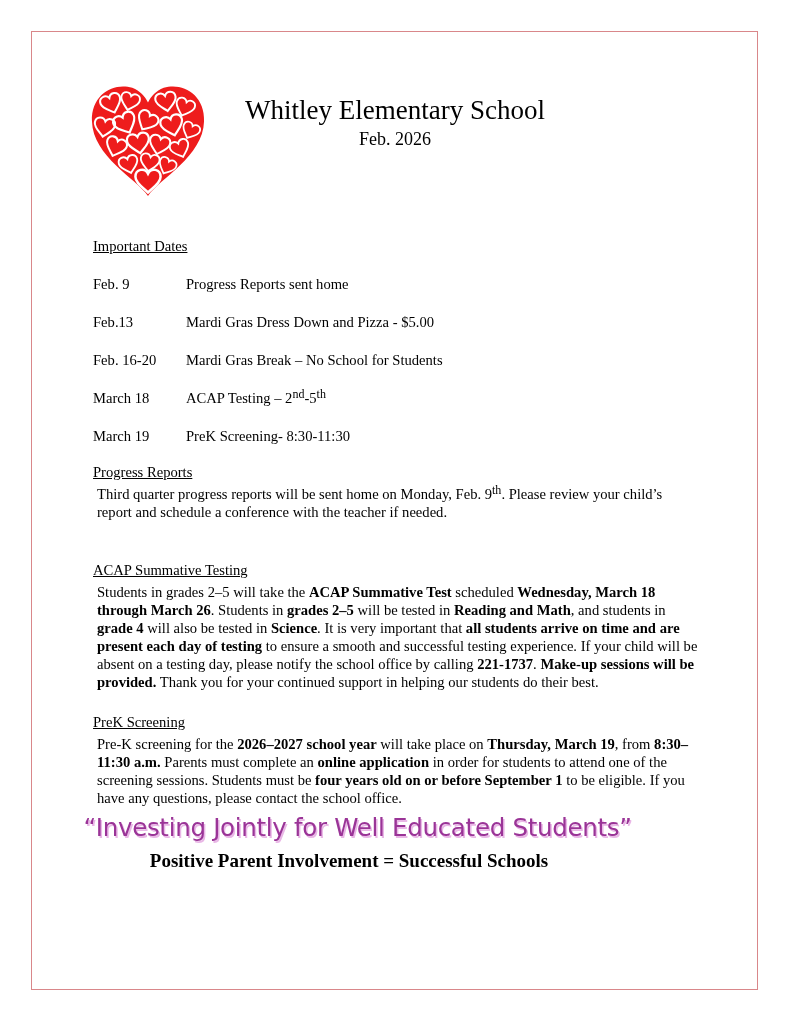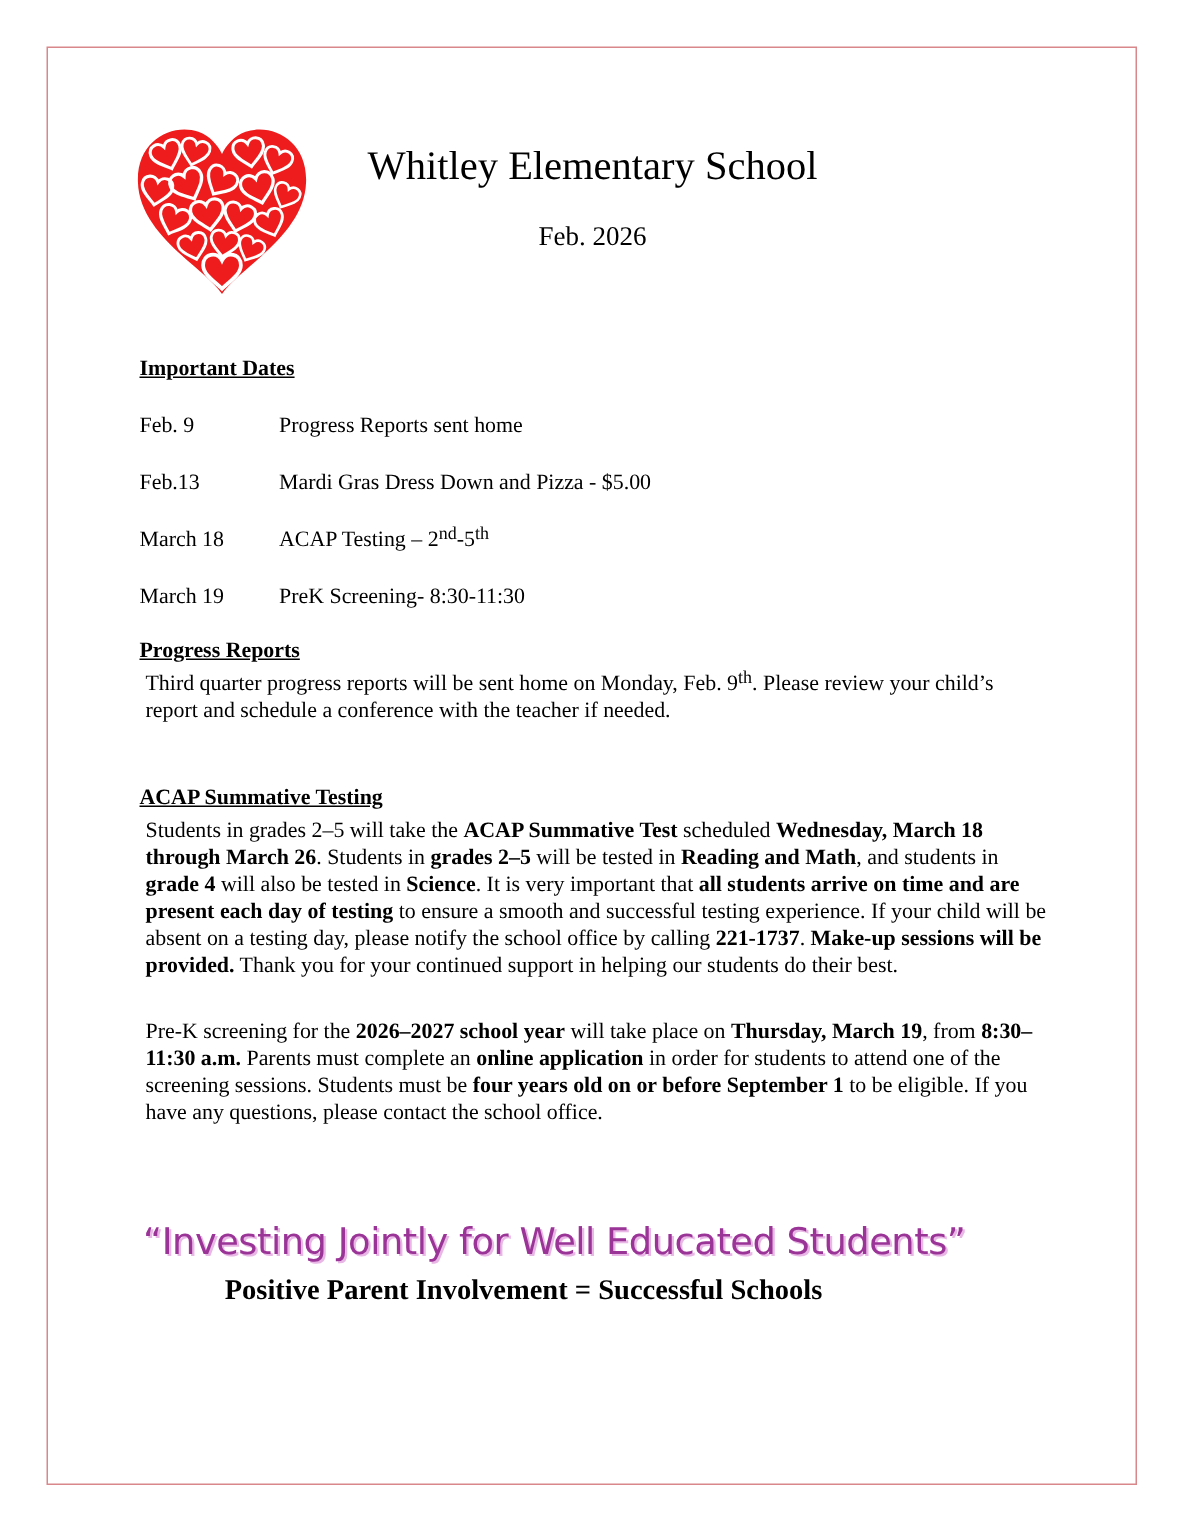--- a/index.html
+++ b/index.html
@@ -4,30 +4,30 @@
 <style>
   html, body { margin: 0; padding: 0; background: #ffffff; }
   body { width: 791px; height: 1024px; position: relative; overflow: hidden;
          font-family: "Liberation Serif", "DejaVu Serif", serif; color: #000; }
   .page-border { position: absolute; left: 31px; top: 31px; width: 727px; height: 959px;
                  border: 1.5px solid #d9878a; box-sizing: border-box; }
   .heart { position: absolute; left: 89px; top: 79px; width: 118px; height: 120px; }
   .title-block { position: absolute; left: 200px; top: 95px; width: 390px; text-align: center; }
   .title-line1 { font-size: 27px; line-height: 31px; }
   .title-line2 { font-size: 27px; line-height: 31px; }
-  .title-date { font-size: 18px; line-height: 26px; margin-top: 18px; }
+  .title-date { font-size: 18px; line-height: 26px; margin-top: 0; }
   .content { position: absolute; left: 93px; top: 237px; width: 610px; font-size: 14.6px; line-height: 18px; }
-  .sec-head { font-weight: bold; text-decoration: underline; }
+  .sec-head { font-weight: normal; text-decoration: underline; }
   .dates-row { display: flex; margin-top: 20px; }
   .dates-row .d { width: 93px; flex: none; }
   .para { margin: 4px; }
   .gap { height: 18px; }
   sup { font-size: 12px; line-height: 0; vertical-align: 5px; }
   b { font-weight: bold; }
-  .slogan { position: absolute; left: 16px; width: 707px; top: 813px; text-align: center;
+  .slogan { position: absolute; left: 4px; width: 707px; top: 813px; text-align: center;
             font-family: "DejaVu Sans", sans-serif; font-size: 24.5px; letter-spacing: -0.3px;
             color: #9a3497; text-shadow: 1.5px 1.5px 0 #e9b7e6; line-height: 30px; }
   .tagline { position: absolute; left: 0; width: 698px; top: 849px; text-align: center;
              font-family: "Liberation Serif", serif; font-weight: bold; font-size: 19px; line-height: 24px; }
 </style>
 </head>
 <body>
 
 <div class="page-border"></div>
 
@@ -70,20 +70,24 @@
     <div class="sec-head">Important Dates</div>
     <div class="dates-row">
       <span class="d">Feb. 9</span>
       <span>Progress Reports sent home</span>
     </div>
     <div class="dates-row">
       <span class="d">Feb.13</span>
       <span>Mardi Gras Dress Down and Pizza - $5.00</span>
     </div>
     <div class="dates-row">
+      <span class="d">Feb. 16-20</span>
+      <span>Mardi Gras Break – No School for Students</span>
+    </div>
+    <div class="dates-row">
       <span class="d">March 18</span>
       <span><span>ACAP Testing – 2</span><sup>nd</sup><span>-5</span><sup>th</sup></span>
     </div>
     <div class="dates-row">
       <span class="d">March 19</span>
       <span>PreK Screening- 8:30-11:30</span>
     </div>
   </section>
 
   <div class="gap"></div>
@@ -99,18 +103,19 @@
   <div class="gap"></div>
 
   <section>
     <div class="sec-head">ACAP Summative Testing</div>
     <p class="para"><span>Students in grades 2–5 will take the </span><b>ACAP Summative Test</b><span> scheduled </span><b>Wednesday, March 18 through March 26</b><span>. Students in </span><b>grades 2–5</b><span> will be tested in </span><b>Reading  and Math</b><span>, and students in </span><b>grade 4</b><span> will also be tested in </span><b>Science</b><span>. It is very important that </span><b>all students arrive on time and are present each day of testing</b><span> to ensure a smooth and successful testing experience. If your child will be absent on a testing day, please notify the school office by calling </span><b>221-1737</b><span>. </span><b>Make-up sessions will be provided.</b><span> Thank you for your continued support in helping our students do their best.</span></p>
   </section>
 
   <div class="gap"></div>
 
   <section>
+    <div class="sec-head">PreK Screening</div>
     <p class="para"><span>Pre-K screening for the </span><b>2026–2027 school year</b><span> will take place on </span><b>Thursday, March 19</b><span>, from </span><b>8:30–11:30 a.m.</b><span> Parents must complete an </span><b>online application</b><span> in order for students to attend one of the screening sessions. Students must be </span><b>four years old on or before September 1</b><span> to be eligible. If you have any questions, please contact the school office.</span></p>
   </section>
 </div>
 
 <div class="slogan">“Investing Jointly for Well Educated Students”</div>
 <div class="tagline">Positive Parent Involvement = Successful Schools</div>
 
 </body></html>

